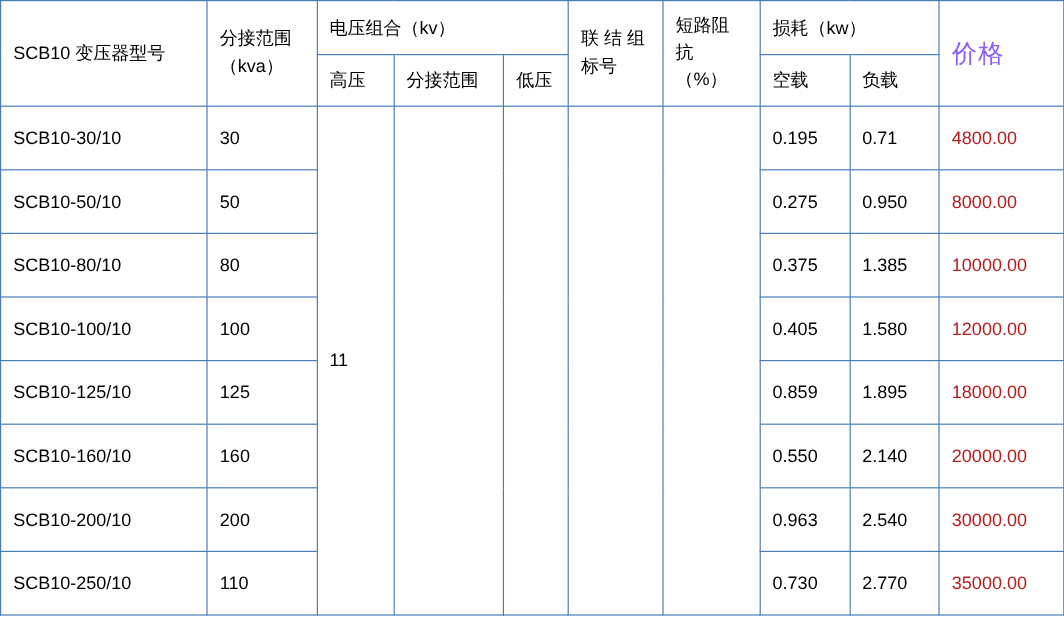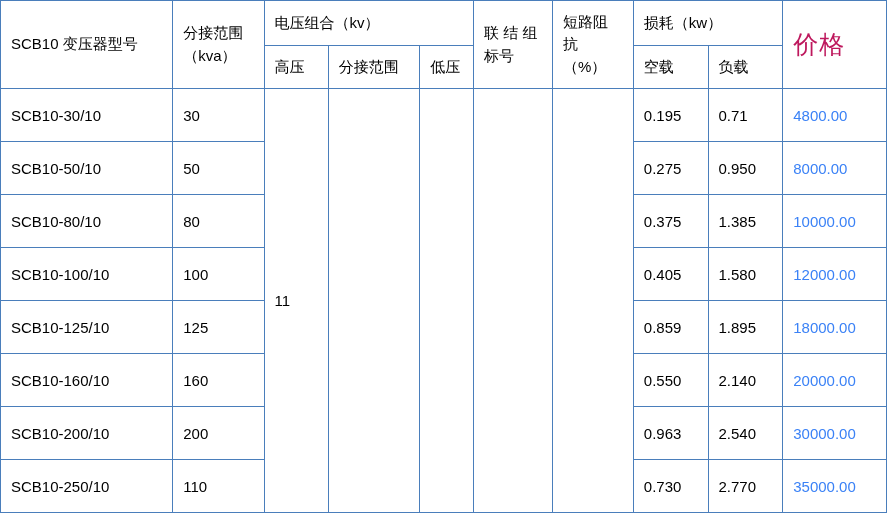--- a/index.html
+++ b/index.html
@@ -29,25 +29,25 @@
     background: #ffffff;
   }
   .hdr-cell {
     font-size: 15px;
     color: #000;
   }
   .hdr-row1 td { height: 44px; }
   .hdr-row2 td { height: 42px; }
   .body-row td { height: 52px; }
   .price {
-    color: #3b82f6;
+    color: #b91c1c;
   }
   .price-head {
-    color: #be185d;
-    font-size: 25px;
+    color: #8b5cf6;
+    font-size: 21px;
     font-weight: bold;
     text-align: center;
     letter-spacing: 1px;
   }
   .vert-merge {
     vertical-align: bottom;
     padding-bottom: 12px;
   }
   .sub-center {
     text-align: center;

